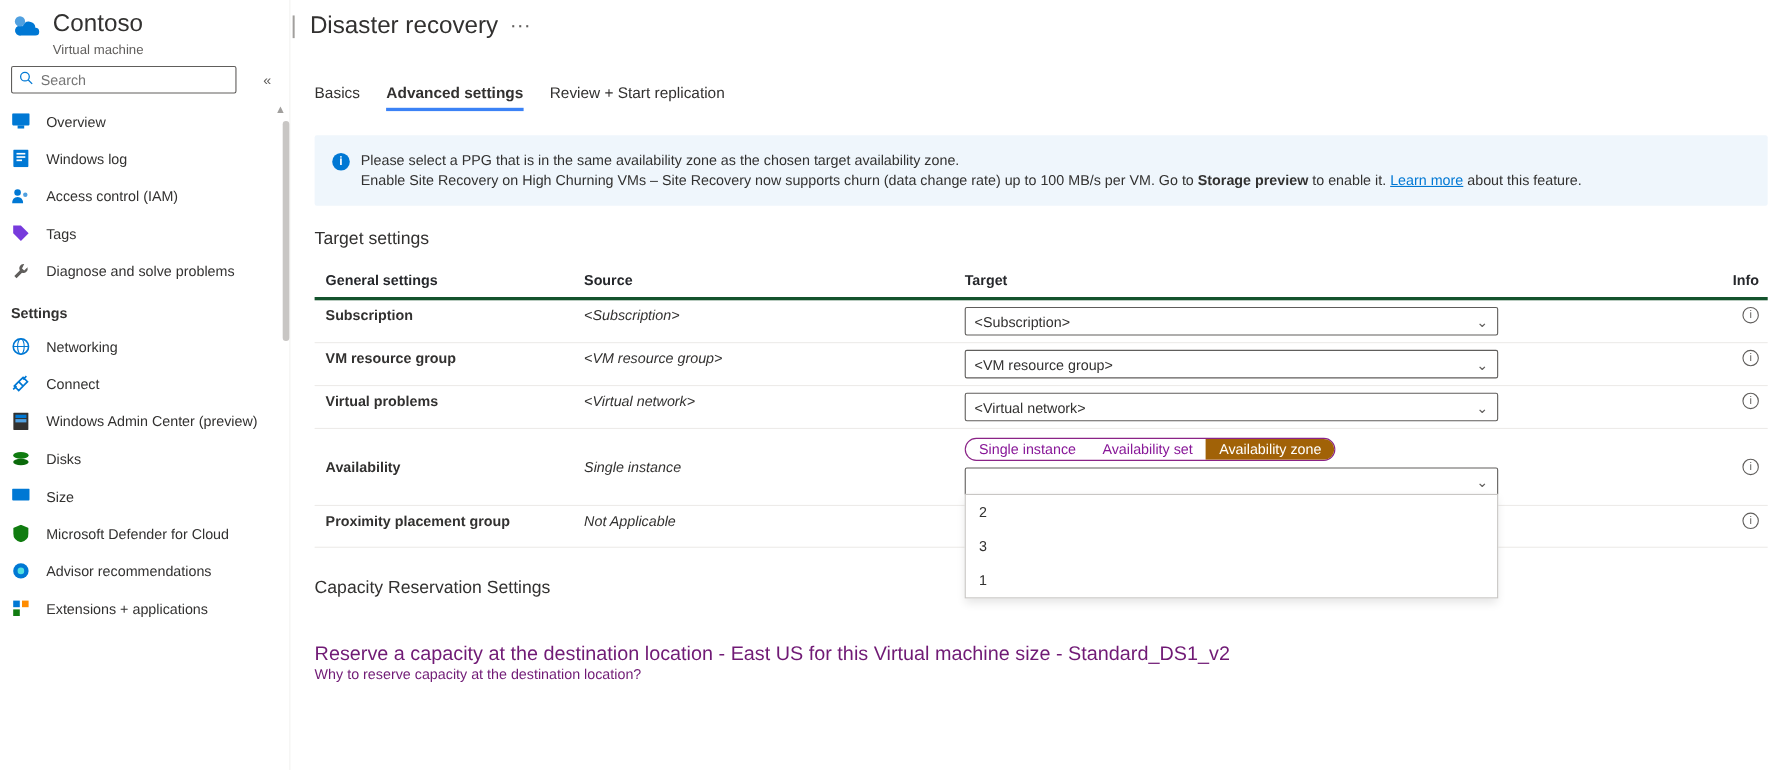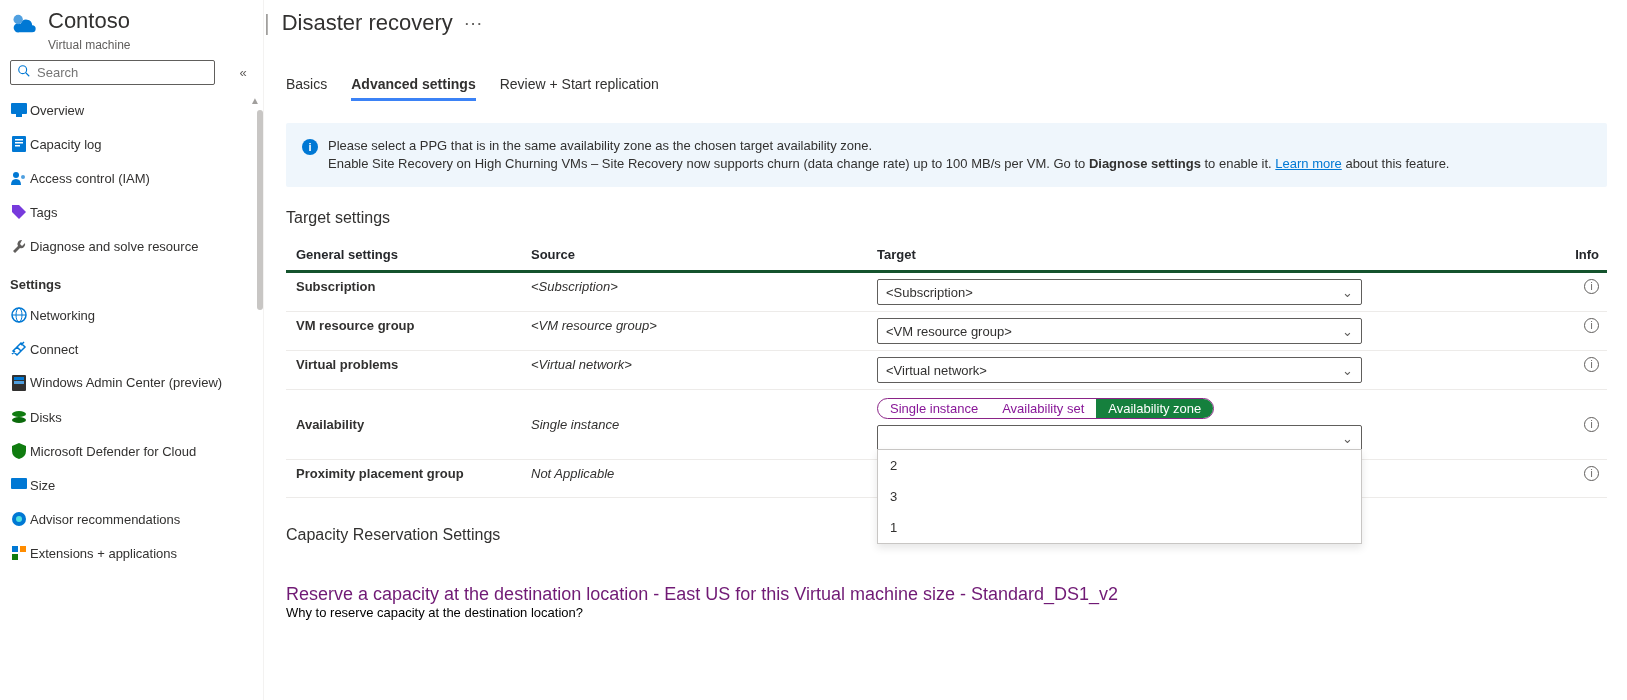--- a/index.html
+++ b/index.html
@@ -8,21 +8,21 @@
   
   .sidebar { width: 264px; border-right: 1px solid #f3f2f1; display: flex; flex-direction: column; position: relative; }
   .sidebar-header { padding: 8px 10px 0 10px; display: flex; align-items: flex-start; }
   .sidebar-header .cloud-icon { width: 34px; height: 30px; display: flex; align-items: center; }
   .sidebar-header .title { font-size: 22px; margin-left: 4px; font-weight: 400; }
   .sidebar .search-wrap { padding: 8px 10px; display: flex; align-items: center; gap: 18px; }
   .sidebar .search-box { display: flex; align-items: center; border: 1px solid #605e5c; border-radius: 2px; padding: 3px 6px; flex: 1; }
   .sidebar .search-box input { border: none; outline: none; width: 100%; font-size: 13px; margin-left: 6px; }
   .sidebar .collapse-btn { width: 20px; text-align: center; cursor: pointer; color: #605e5c; }
   .sidebar .nav { flex: 1; overflow-y: auto; position: relative; }
-  .sidebar .nav-item { display: flex; align-items: center; padding: 8px 10px; cursor: pointer; gap: 2px; }
+  .sidebar .nav-item { display: flex; align-items: center; padding: 8px 10px; cursor: pointer; gap: 14px; }
   .sidebar .nav-item .nav-icon { width: 18px; height: 18px; display: flex; align-items: center; justify-content: center; }
   .sidebar .nav-section { padding: 14px 10px 6px 10px; font-weight: 600; font-size: 13px; }
   .sidebar .scrollbar-indicator { position: absolute; right: 0; top: 110px; width: 6px; height: 200px; background: #c8c6c4; border-radius: 3px; }
   .sidebar .arrowup { position: absolute; top: 0; right: 0; color: #a19f9d; font-size: 10px; padding: 2px 3px; }
 
   
   .main { flex: 1; display: flex; flex-direction: column; overflow: hidden; }
   .breadcrumb { display: flex; align-items: center; padding: 10px 0 0 0; gap: 12px; }
   .breadcrumb .divider { color: #a19f9d; font-size: 22px; font-weight: 300; }
   .breadcrumb .crumb { font-size: 22px; font-weight: 400; }
@@ -49,31 +49,31 @@
   .col-c { width: 494px; flex-shrink: 0; }
   .col-d { flex: 1; display: flex; justify-content: flex-end; padding-right: 8px; }
   .row .col-a { font-weight: 600; }
   .row .col-b.italic { font-style: italic; }
 
   .dropdown { border: 1px solid #605e5c; border-radius: 2px; height: 26px; display: flex; align-items: center; justify-content: space-between; padding: 0 8px; width: 485px; background: #fff; cursor: pointer; }
   .dropdown .chev { color: #605e5c; }
 
   .pill-group { display: flex; border: 1px solid #8a2387; border-radius: 14px; overflow: hidden; width: max-content; margin-bottom: 6px; }
   .pill { padding: 2px 12px; font-size: 13px; cursor: pointer; color: #881798; }
-  .pill.active { background: #15803d; color: #fff; }
+  .pill.active { background: #a16207; color: #fff; }
 
   .info-ic { width: 15px; height: 15px; border: 1px solid #605e5c; border-radius: 50%; display: inline-flex; align-items: center; justify-content: center; font-size: 10px; color: #605e5c; cursor: pointer; }
 
   .availability-row .target-cell { display: flex; flex-direction: column; }
 
   .dropdown-popup { position: absolute; background: #fff; border: 1px solid #c8c6c4; box-shadow: 0 4px 8px rgba(0,0,0,0.1); width: 485px; z-index: 10; }
   .dropdown-popup .opt { padding: 8px 12px; cursor: pointer; }
 
   .cap-text { margin-top: 44px; font-size: 18px; color: #701a75; }
-  .cap-link { color: #000000; cursor: pointer; }
+  .cap-link { color: #701a75; cursor: pointer; }
 </style>
 </head>
 <body>
 
 <div class="root">
 
   <div class="sidebar">
     <div class="sidebar-header">
       <span class="cloud-icon">
         <svg viewBox="0 0 24 20" width="28" height="24">
@@ -114,21 +114,21 @@
       </div>
       <div class="nav-item">
         <span class="nav-icon">
             <svg width="14" height="16" viewBox="0 0 14 16">
               <rect x="0" y="0" width="14" height="16" rx="1" fill="#0078d4"></rect>
               <rect x="3" y="3" width="8" height="1.5" fill="#fff"></rect>
               <rect x="3" y="6" width="8" height="1.5" fill="#fff"></rect>
               <rect x="3" y="9" width="5" height="1.5" fill="#fff"></rect>
             </svg>
           </span>
-        <span>Capacity log</span>
+        <span>Windows log</span>
       </div>
       <div class="nav-item">
         <span class="nav-icon">
             <svg width="16" height="14" viewBox="0 0 16 14">
               <circle cx="5" cy="4" r="3" fill="#0078d4"></circle>
               <path d="M0 14 Q0 8 5 8 Q10 8 10 14 Z" fill="#0078d4"></path>
               <circle cx="12" cy="6" r="2" fill="#50a0e0"></circle>
             </svg>
           </span>
         <span>Access control (IAM)</span>
@@ -140,21 +140,21 @@
             </svg>
           </span>
         <span>Tags</span>
       </div>
       <div class="nav-item">
         <span class="nav-icon">
             <svg width="16" height="16" viewBox="0 0 16 16">
               <path d="M11 2 A4 4 0 0 0 7 8 L2 13 L4 15 L9 10 A4 4 0 0 0 14 5 L11 8 L9 6 Z" fill="#605e5c"></path>
             </svg>
           </span>
-        <span>Diagnose and solve resource</span>
+        <span>Diagnose and solve problems</span>
       </div>
 
       <div class="nav-section">Settings</div>
 
       <div class="nav-item">
         <span class="nav-icon">
             <svg width="16" height="16" viewBox="0 0 16 16">
               <circle cx="8" cy="8" r="7" stroke="#0078d4" fill="none" stroke-width="1.5"></circle>
               <ellipse cx="8" cy="8" rx="3" ry="7" stroke="#0078d4" fill="none"></ellipse>
               <line x1="1" y1="8" x2="15" y2="8" stroke="#0078d4"></line>
@@ -184,33 +184,33 @@
         <span class="nav-icon">
             <svg width="16" height="14" viewBox="0 0 16 14">
               <ellipse cx="8" cy="4" rx="7" ry="3" fill="#107c10"></ellipse>
               <ellipse cx="8" cy="10" rx="7" ry="3" fill="#0b6a0b"></ellipse>
             </svg>
           </span>
         <span>Disks</span>
       </div>
       <div class="nav-item">
         <span class="nav-icon">
+            <svg width="16" height="14" viewBox="0 0 16 14">
+              <rect x="0" y="0" width="16" height="11" rx="1" fill="#0078d4"></rect>
+            </svg>
+          </span>
+        <span>Size</span>
+      </div>
+      <div class="nav-item">
+        <span class="nav-icon">
             <svg width="14" height="16" viewBox="0 0 14 16">
               <path d="M7 0 L14 3 L14 8 Q14 14 7 16 Q0 14 0 8 L0 3 Z" fill="#107c10"></path>
             </svg>
           </span>
         <span>Microsoft Defender for Cloud</span>
-      </div>
-      <div class="nav-item">
-        <span class="nav-icon">
-            <svg width="16" height="14" viewBox="0 0 16 14">
-              <rect x="0" y="0" width="16" height="11" rx="1" fill="#0078d4"></rect>
-            </svg>
-          </span>
-        <span>Size</span>
       </div>
       <div class="nav-item">
         <span class="nav-icon">
             <svg width="16" height="16" viewBox="0 0 16 16">
               <circle cx="8" cy="8" r="7" fill="#0078d4"></circle>
               <circle cx="8" cy="8" r="3" fill="#50e0e0"></circle>
             </svg>
           </span>
         <span>Advisor recommendations</span>
       </div>
@@ -240,21 +240,21 @@
       <div class="tab active">Advanced settings</div>
       <div class="tab">Review + Start replication</div>
     </div>
 
     <div class="content">
       <div class="info-banner">
         <span class="info-icon-circle">i</span>
         <div>
           <p>Please select a PPG that is in the same availability zone as the chosen target availability zone.</p>
           <p>
-            <span>Enable Site Recovery on High Churning VMs – Site Recovery now supports churn (data change rate) up to 100 MB/s per VM. Go to </span><strong>Diagnose settings</strong><span> to enable it. </span><a href="#">Learn more</a><span> about this feature.</span>
+            <span>Enable Site Recovery on High Churning VMs – Site Recovery now supports churn (data change rate) up to 100 MB/s per VM. Go to </span><strong>Storage preview</strong><span> to enable it. </span><a href="#">Learn more</a><span> about this feature.</span>
           </p>
         </div>
       </div>
 
       <div class="section-title">Target settings</div>
 
       <div class="settings-table">
         <div class="hdr">
           <div class="col-a">General settings</div>
           <div class="col-b">Source</div>

